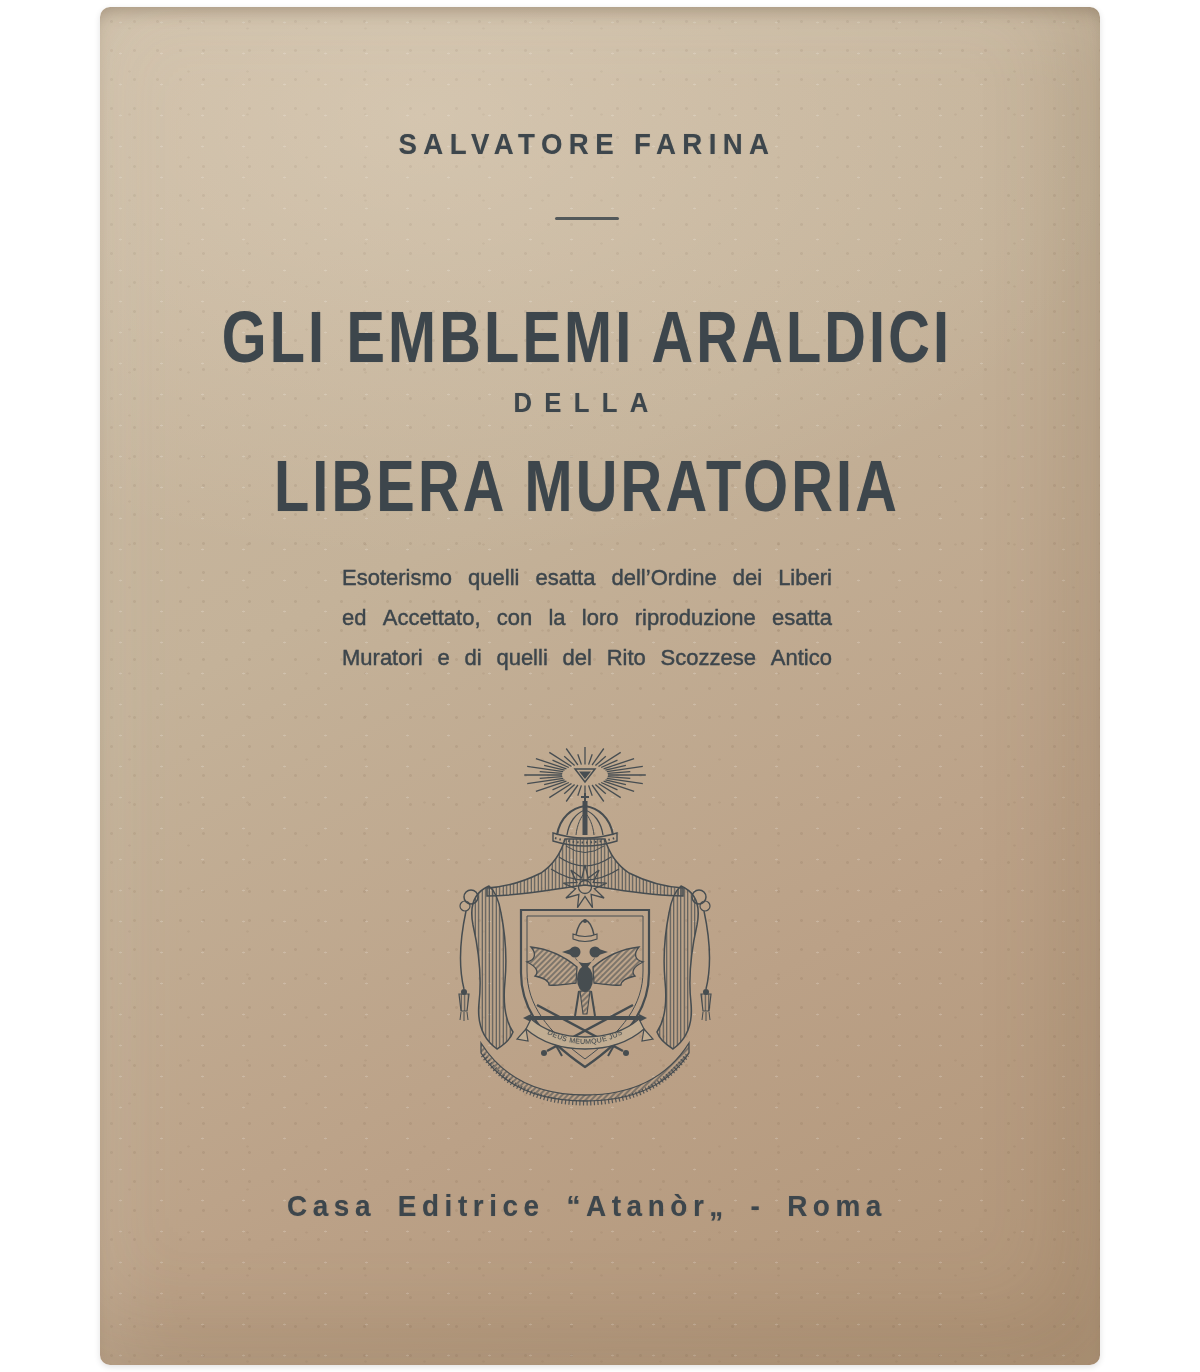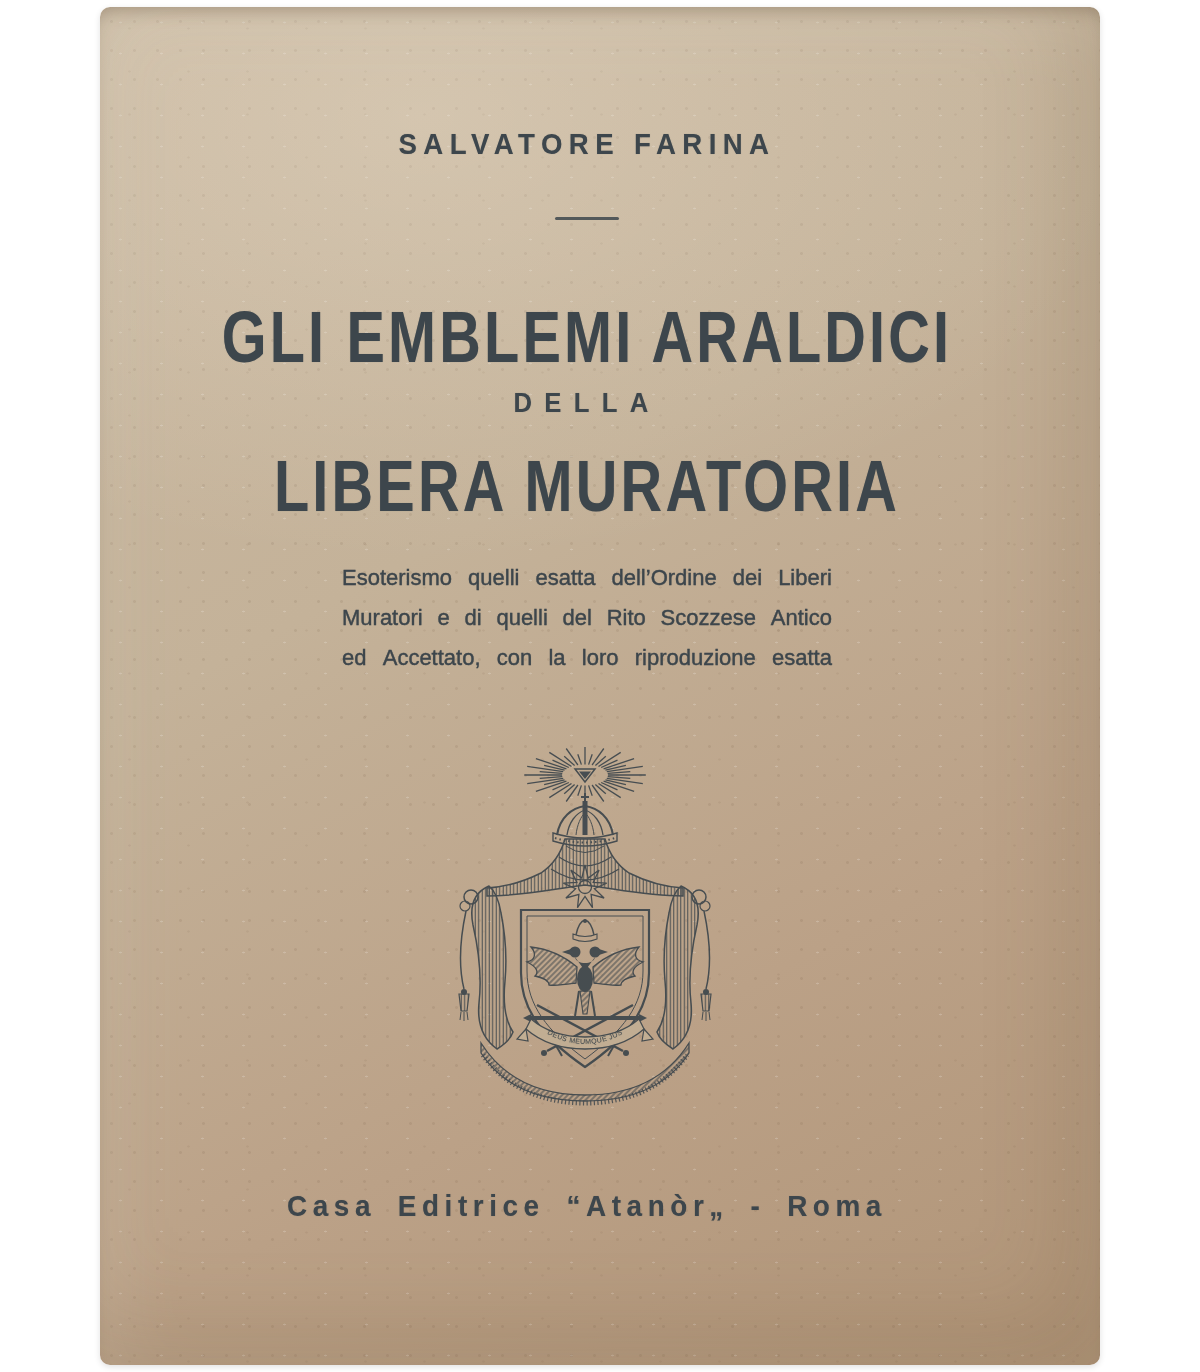--- a/index.html
+++ b/index.html
@@ -62,37 +62,37 @@
     <div class="subtitle">
       <div class="line">
           <span>Esoterismo</span>
           <span>quelli</span>
           <span>esatta</span>
           <span>dell’Ordine</span>
           <span>dei</span>
           <span>Liberi</span>
         </div>
       <div class="line">
+          <span>ed</span>
+          <span>Accettato,</span>
+          <span>con</span>
+          <span>la</span>
+          <span>loro</span>
+          <span>riproduzione</span>
+          <span>esatta</span>
+        </div>
+      <div class="line">
           <span>Muratori</span>
           <span>e</span>
           <span>di</span>
           <span>quelli</span>
           <span>del</span>
           <span>Rito</span>
           <span>Scozzese</span>
           <span>Antico</span>
-        </div>
-      <div class="line">
-          <span>ed</span>
-          <span>Accettato,</span>
-          <span>con</span>
-          <span>la</span>
-          <span>loro</span>
-          <span>riproduzione</span>
-          <span>esatta</span>
         </div>
     </div>
 
     <svg class="emblem" viewBox="0 0 320 400" xmlns="http://www.w3.org/2000/svg" xmlns:xlink="http://www.w3.org/1999/xlink">
       <defs>
         <pattern id="hatchV" width="3.5" height="6" patternUnits="userSpaceOnUse">
           <line x1="1.2" y1="0" x2="1.2" y2="6" stroke="currentColor" stroke-width="1"></line>
         </pattern>
         <pattern id="hatchD" width="4" height="4" patternUnits="userSpaceOnUse" patternTransform="rotate(45)">
           <line x1="1" y1="0" x2="1" y2="4" stroke="currentColor" stroke-width="1.1"></line>

